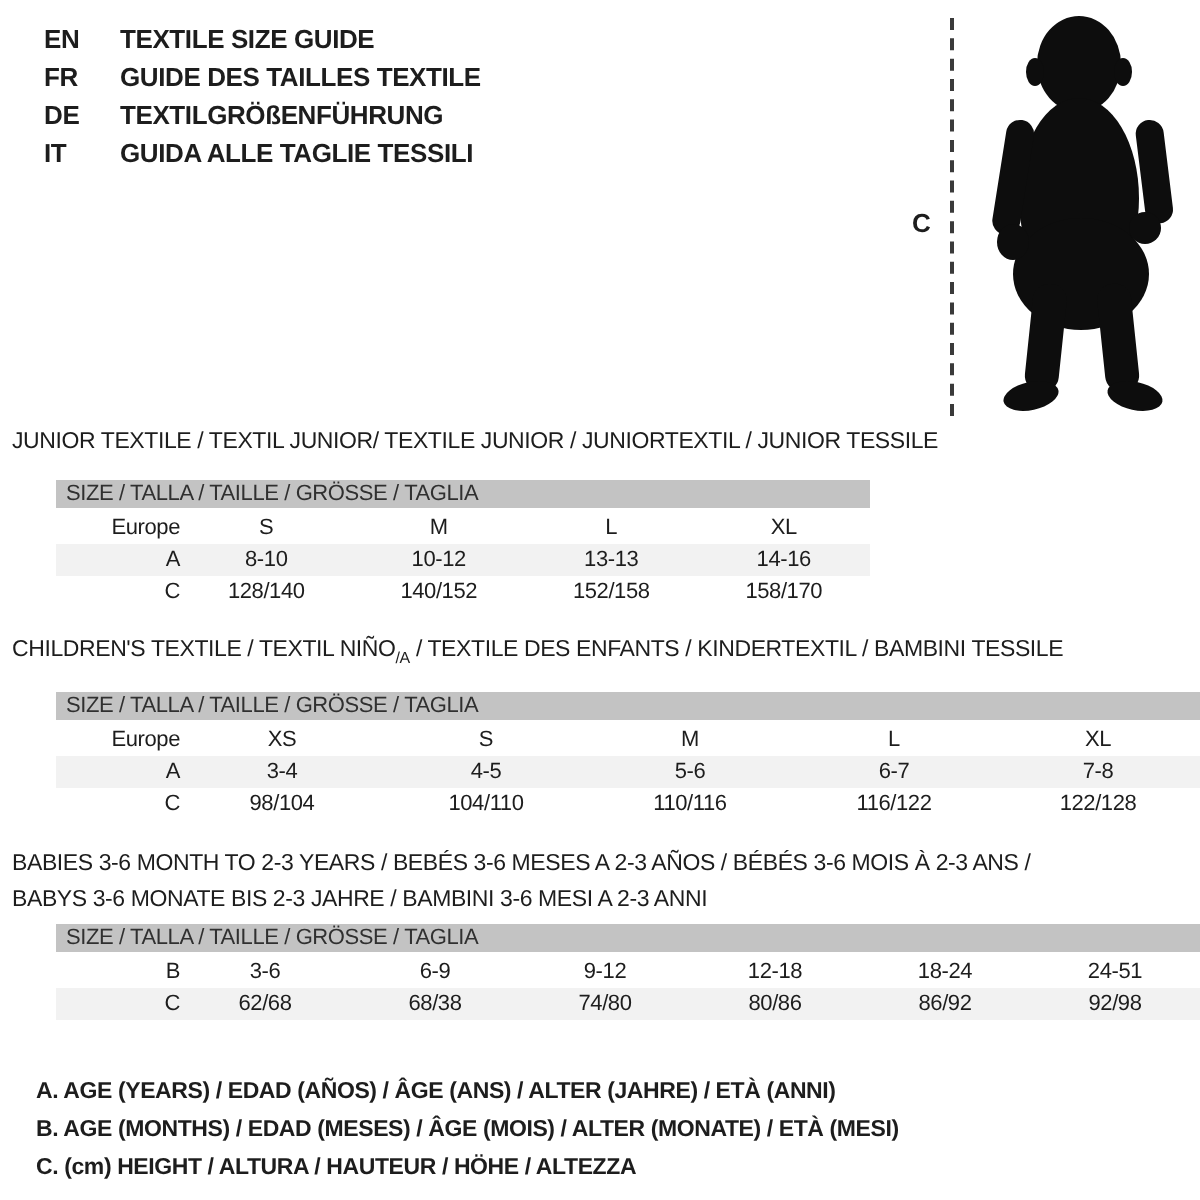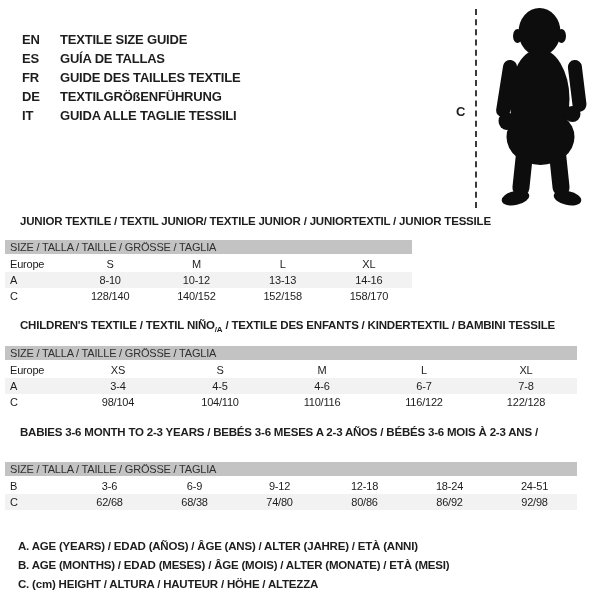--- a/index.html
+++ b/index.html
@@ -2,55 +2,51 @@
 <html><head>
 <meta charset="utf-8">
 <style>
   html,body{margin:0;padding:0;background:#fff;}
   .canvas{
     position:relative;width:600px;height:600px;background:#ffffff;
     font-family:"Liberation Sans", sans-serif;color:#1d1d1d;overflow:hidden;
     letter-spacing:-0.2px;
   }
   
-  .lang-block{position:absolute;left:22px;top:10px;margin-top:20px;}
+  .lang-block{position:absolute;left:22px;top:10px;}
   .lang-row{display:flex;line-height:19px;font-weight:bold;font-size:13px;}
   .lang-code{flex:0 0 38px;}
   .lang-title{flex:1;white-space:nowrap;}
   
   .dash-line{position:absolute;left:475px;top:9px;height:199px;width:0;border-left:2px dashed #3a3a3a;}
   .c-label{position:absolute;left:456px;top:104px;font-weight:bold;font-size:13px;}
   .figure-svg{position:absolute;left:486px;top:4px;width:113px;height:206px;}
   .figure-svg *{fill:#0d0d0d;}
   
-  .sec-title{position:absolute;left:20px;font-weight:bold;font-size:11.5px;white-space:nowrap;}
+  .sec-title{position:absolute;left:6px;font-weight:normal;font-size:11.5px;white-space:nowrap;}
   .sec-title .sub{font-size:8px;vertical-align:sub;}
   .sec-title.twoline{line-height:18px;}
-  .stable{position:absolute;left:5px;}
+  .stable{position:absolute;left:28px;}
   .size-bar{height:14px;line-height:14px;font-size:11px;color:#303030;padding-left:5px;margin-bottom:2px;}
   .trow{display:flex;height:16px;align-items:center;font-size:11px;}
-  .tlabel{flex:0 0 57px;padding-left:5px;}
+  .tlabel{flex:0 0 57px;padding-left:5px;text-align:right;}
   .tcell{flex:1;text-align:center;}
   
   .footnotes{position:absolute;left:18px;top:537px;}
   .footnote{font-weight:bold;font-size:11.5px;line-height:19px;white-space:nowrap;}
 </style>
 </head>
 <body>
 
 <div class="canvas">
 
   <div class="lang-block">
     <div class="lang-row">
       <span class="lang-code">EN</span>
       <span class="lang-title">TEXTILE SIZE GUIDE</span>
-    </div>
-    <div class="lang-row">
-      <span class="lang-code">ES</span>
-      <span class="lang-title">GUÍA DE TALLAS</span>
     </div>
     <div class="lang-row">
       <span class="lang-code">FR</span>
       <span class="lang-title">GUIDE DES TAILLES TEXTILE</span>
     </div>
     <div class="lang-row">
       <span class="lang-code">DE</span>
       <span class="lang-title">TEXTILGRÖßENFÜHRUNG</span>
     </div>
     <div class="lang-row">
@@ -111,36 +107,37 @@
       <span class="tcell">XS</span>
       <span class="tcell">S</span>
       <span class="tcell">M</span>
       <span class="tcell">L</span>
       <span class="tcell">XL</span>
     </div>
     <div class="trow" style="background:#f2f2f2">
       <span class="tlabel">A</span>
       <span class="tcell">3-4</span>
       <span class="tcell">4-5</span>
-      <span class="tcell">4-6</span>
+      <span class="tcell">5-6</span>
       <span class="tcell">6-7</span>
       <span class="tcell">7-8</span>
     </div>
     <div class="trow">
       <span class="tlabel">C</span>
       <span class="tcell">98/104</span>
       <span class="tcell">104/110</span>
       <span class="tcell">110/116</span>
       <span class="tcell">116/122</span>
       <span class="tcell">122/128</span>
     </div>
   </div>
 
   <div class="sec-title twoline" style="top:423px">
     <div>BABIES 3-6 MONTH TO 2-3 YEARS / BEBÉS 3-6 MESES A 2-3 AÑOS / BÉBÉS 3-6 MOIS À 2-3 ANS /</div>
+    <div>BABYS 3-6 MONATE BIS 2-3 JAHRE / BAMBINI 3-6 MESI A 2-3 ANNI</div>
   </div>
   <div class="stable" style="top:462px;width:572px">
     <div class="size-bar" style="background:#c3c3c3">SIZE / TALLA / TAILLE / GRÖSSE / TAGLIA</div>
     <div class="trow">
       <span class="tlabel">B</span>
       <span class="tcell">3-6</span>
       <span class="tcell">6-9</span>
       <span class="tcell">9-12</span>
       <span class="tcell">12-18</span>
       <span class="tcell">18-24</span>

